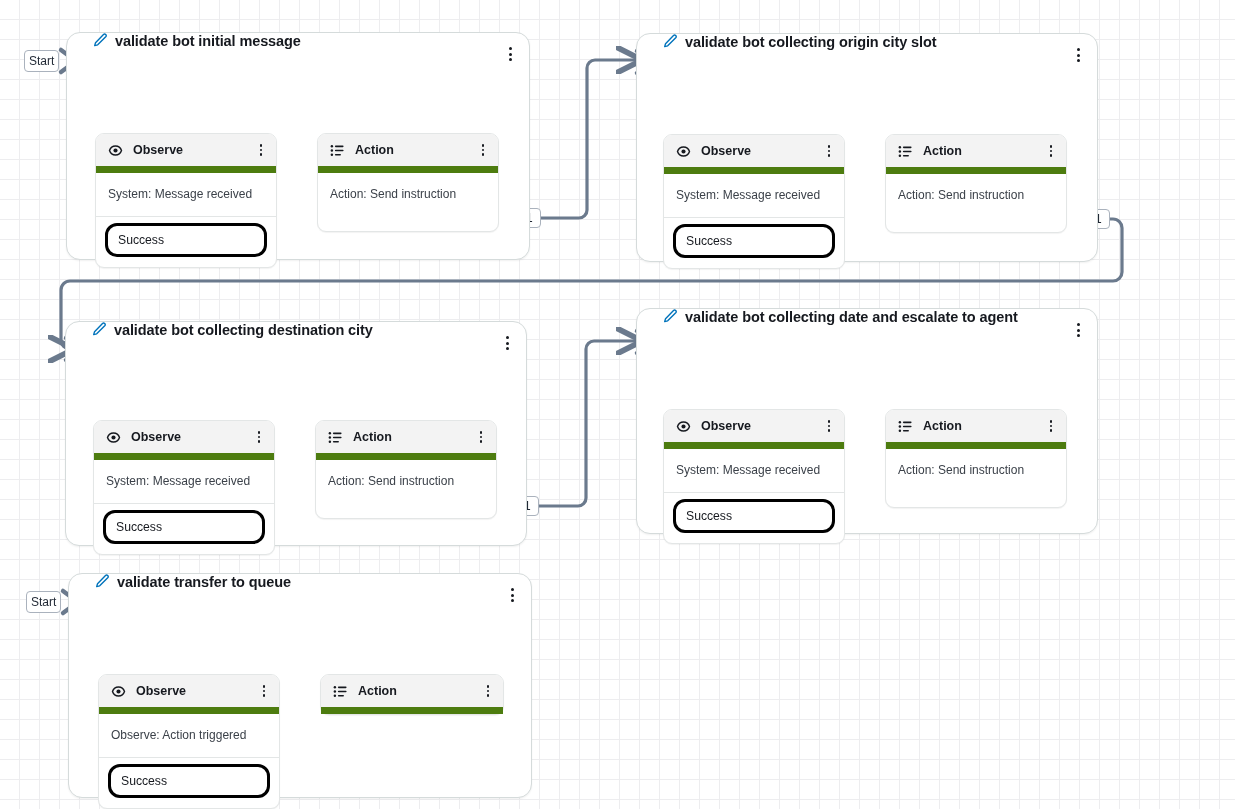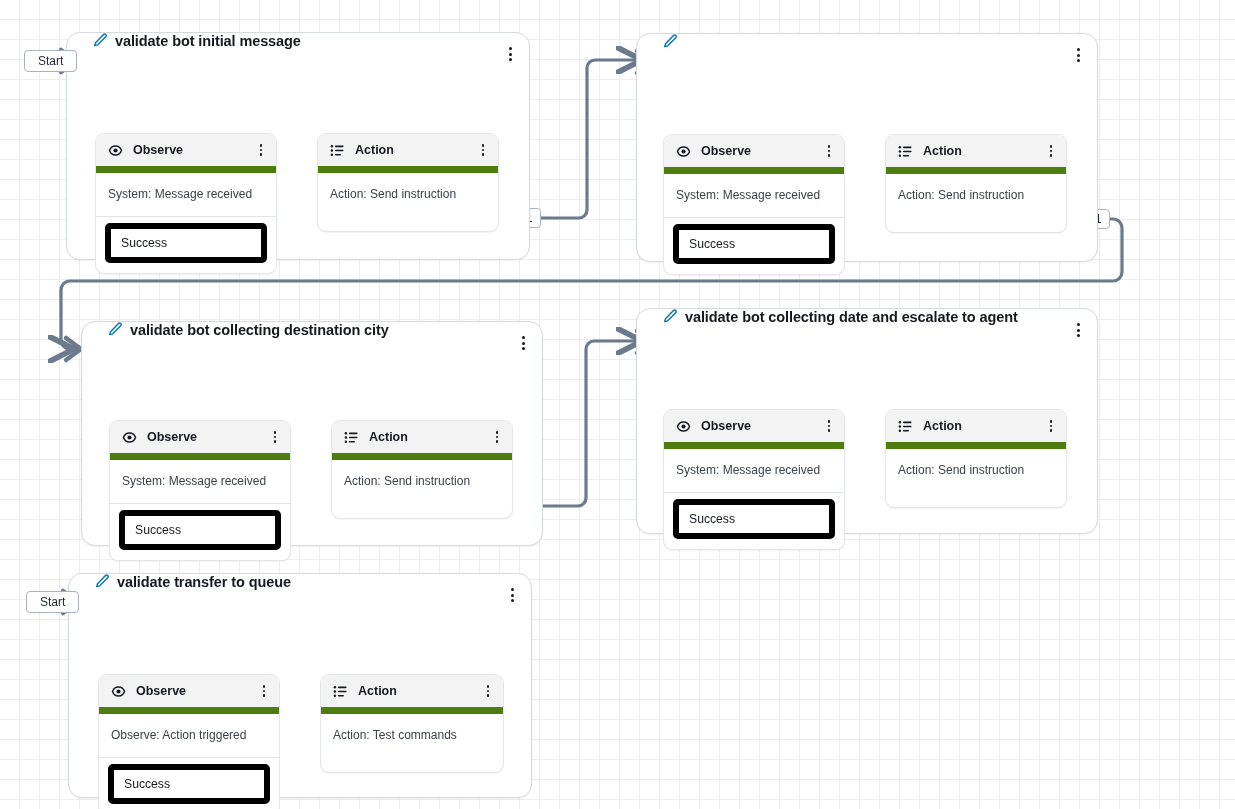--- a/index.html
+++ b/index.html
@@ -148,41 +148,41 @@
     color: #3b4149;
     padding: 14px 12px 15px 12px;
   }
   .subcard-row.bordered {
     border-bottom: 1px solid #e3e6e6;
   }
   .subcard-foot {
     padding: 6px 9px 10px 9px;
   }
   .pill-success {
-    border: 6px solid #000000;
-    border-radius: 5px;
+    border: 3px solid #000000;
+    border-radius: 12px;
     background: #ffffff;
     font-size: 12.2px;
     color: #16191f;
     padding: 7px 10px;
     cursor: pointer;
   }
 
   
   .subcard.flat .subcard-row { padding-bottom: 30px; }
 
   
   .start-badge {
     position: absolute;
     background: #ffffff;
     border: 1px solid #aab2bd;
     border-radius: 4px;
     font-size: 12px;
     color: #1f2733;
-    padding: 3px 13px;
+    padding: 3px 4px;
     z-index: 4;
   }
 </style>
 </head>
 <body>
 
 <div id="canvas">
 
   <svg id="edge-layer" viewBox="0 0 1235 809" xmlns="http://www.w3.org/2000/svg">
     <defs>
@@ -298,20 +298,21 @@
         <div class="subcard-row">Action: Send instruction</div>
       </div>
     </div>
   </div>
 
   <div class="flow-node" style="left:636px; top:33px; width:460px; height:227px;">
     <div class="flow-node-header">
       <svg class="pencil-icon" viewBox="0 0 16 16">
           <path d="M11.2 1.6a1.7 1.7 0 0 1 2.4 2.4L5 12.6l-3.2.9.9-3.2z" fill="none" stroke="#0073bb" stroke-width="1.5" stroke-linejoin="round"></path>
         </svg>
+      <span class="flow-node-title">validate bot collecting origin city slot</span>
       <span class="node-menu">
         <i></i>
           <i></i>
           <i></i>
       </span>
     </div>
     <div class="flow-node-body">
       <div class="subcard" style="left:26px; top:58px; width:180px;">
         <div class="subcard-header">
           <svg class="subcard-icon" viewBox="0 0 16 16">
@@ -345,21 +346,21 @@
             <i></i>
               <i></i>
               <i></i>
           </span>
         </div>
         <div class="subcard-row">Action: Send instruction</div>
       </div>
     </div>
   </div>
 
-  <div class="flow-node" style="left:65px; top:321px; width:460px; height:223px;margin-left:16px;">
+  <div class="flow-node" style="left:65px; top:321px; width:460px; height:223px;">
     <div class="flow-node-header">
       <svg class="pencil-icon" viewBox="0 0 16 16">
           <path d="M11.2 1.6a1.7 1.7 0 0 1 2.4 2.4L5 12.6l-3.2.9.9-3.2z" fill="none" stroke="#0073bb" stroke-width="1.5" stroke-linejoin="round"></path>
         </svg>
       <span class="flow-node-title">validate bot collecting destination city</span>
       <span class="node-menu">
         <i></i>
           <i></i>
           <i></i>
       </span>
@@ -499,18 +500,17 @@
             <circle cx="2" cy="12.5" r="1.3" fill="#16191f"></circle>
             <rect x="5.2" y="11.7" width="6.5" height="1.7" rx="0.85" fill="#16191f"></rect>
           </svg>
           <span class="subcard-title">Action</span>
           <span class="subcard-menu">
             <i></i>
               <i></i>
               <i></i>
           </span>
         </div>
-        <div class="subcard-row">Action: Test commands</div>
       </div>
     </div>
   </div>
 
 </div>
 
 </body></html>

